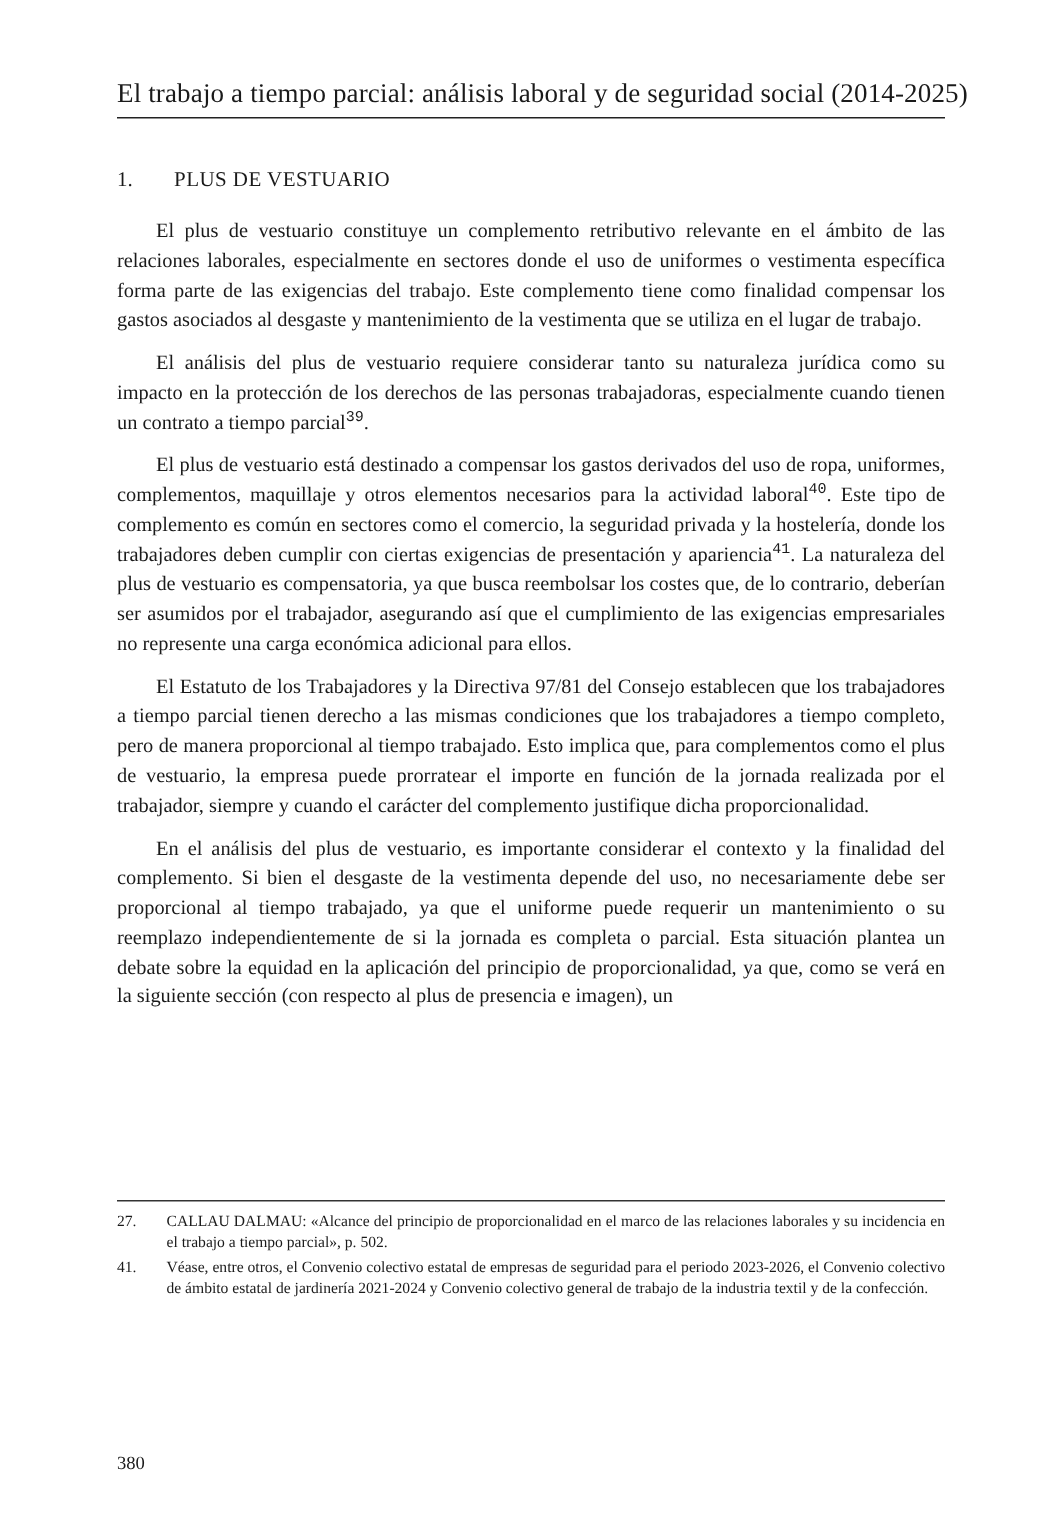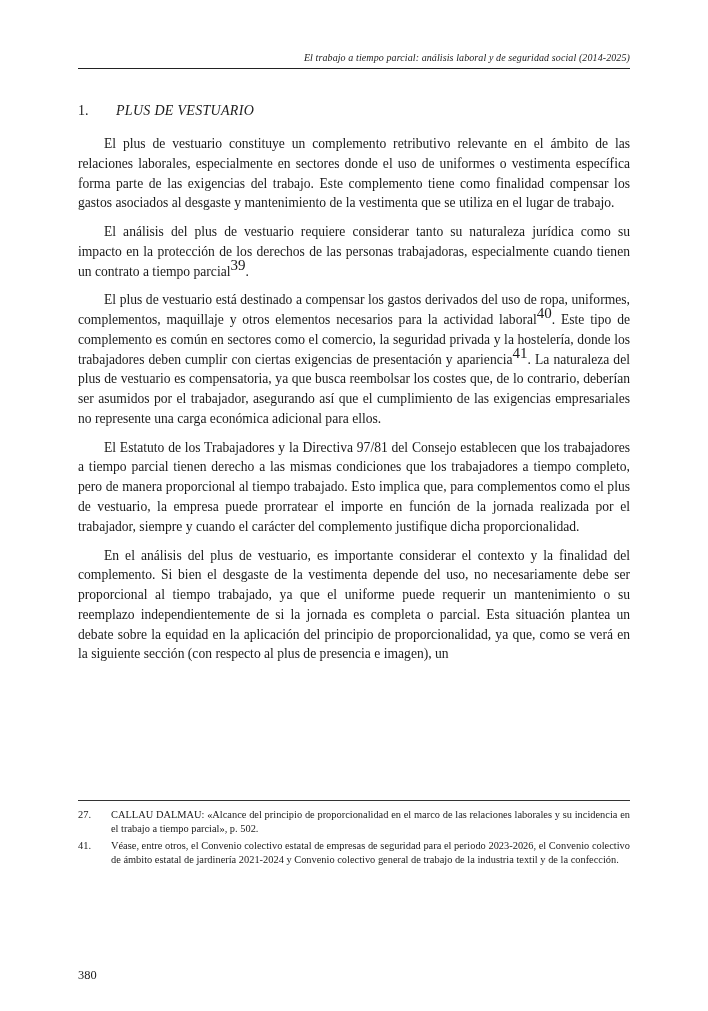--- a/index.html
+++ b/index.html
@@ -15,56 +15,55 @@
     overflow: hidden;
   }
   .page {
     position: relative;
     width: 708px;
     height: 1011px;
     box-sizing: border-box;
     padding: 52px 78px 0 78px;
   }
   .running-head {
-    font-style: italic;
-    font-size: 10px;
+    font-size: 18px;
     letter-spacing: 0.1px;
     text-align: right;
     padding-bottom: 5px;
     border-bottom: 1px solid #222;
     margin-bottom: 34px;
     white-space: nowrap;
   }
   .section-heading {
     font-size: 14px;
     margin: 0 0 15px 0;
     display: flex;
     align-items: baseline;
   }
   .section-heading .num {
     width: 38px;
     flex: 0 0 38px;
   }
   .section-heading .title {
     letter-spacing: 0.3px;
-    font-style: italic;
   }
   p.body {
     font-size: 13.6px;
     line-height: 1.455;
     text-align: justify;
     text-justify: inter-word;
     margin: 0 0 9px 0;
     text-indent: 26px;
     hyphens: manual;
   }
   sup {
-    font-size: 15px;
+    font-size: 10px;
     vertical-align: super;
     line-height: 0;
+    font-family: Liberation Mono, monospace;
   }
   .notes {
     position: absolute;
     left: 78px;
     right: 78px;
     top: 800px;
   }
   .notes-rule {
     border-top: 1px solid #333;
     width: 100%;

